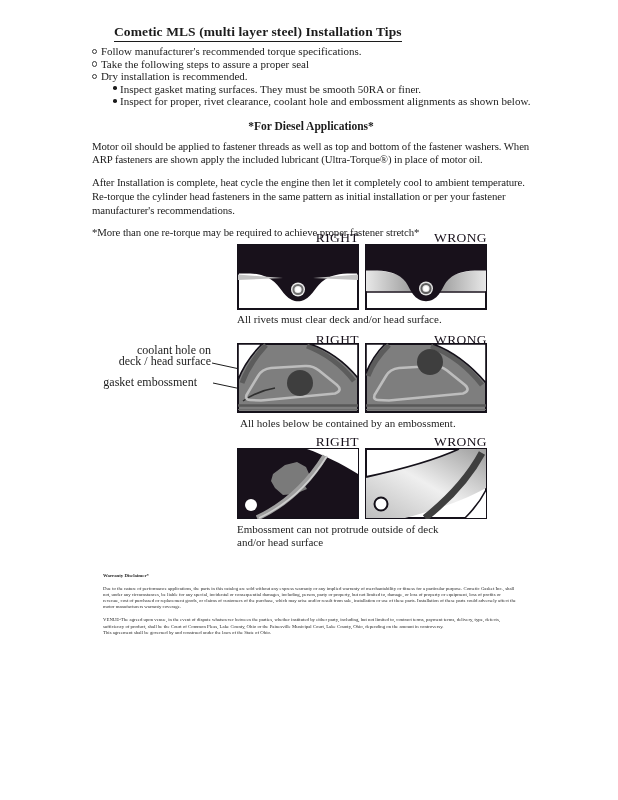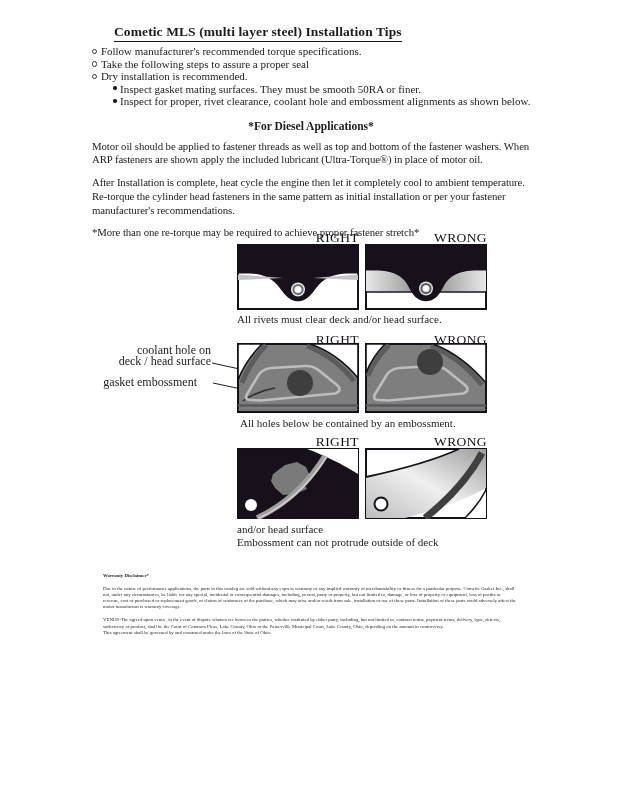--- a/index.html
+++ b/index.html
@@ -184,22 +184,22 @@
       <rect x="1" y="1" width="120" height="69" fill="#ffffff" stroke="#15111a" stroke-width="2"></rect>
       <path d="M1,29 C38,21 70,12 94,1 H121 V40 C100,52 70,62 40,70 H1 Z" fill="url(#g3)"></path>
       <path d="M1,29 C38,21 70,12 94,1" stroke="#15111a" stroke-width="1.8" fill="none"></path>
       <path d="M60,70 C84,51 104,29 117,5" stroke="#3f3f3f" stroke-width="7" fill="none"></path>
       <path d="M100,70 C110,60 117,50 121,42 V70 Z" fill="#ffffff"></path>
       <path d="M100,70 C110,60 117,50 121,42" stroke="#15111a" stroke-width="1.6" fill="none"></path>
       <circle cx="16" cy="56" r="6.5" fill="#ffffff" stroke="#15111a" stroke-width="2"></circle>
     </svg>
   </div>
   <div class="caption" style="left:237px; top:523px; width:250px;">
+    <div>Embossment can not protrude outside of deck</div>
     <div>and/or head surface</div>
-    <div>Embossment can not protrude outside of deck</div>
   </div>
 
   <div class="disclaimer">
     <div class="dh">Warranty Disclaimer*</div>
     <p class="dp">Due to the nature of performance applications, the parts in this catalog are sold without any express warranty or any implied warranty of merchantability or fitness for a particular purpose.  Cometic Gasket Inc., shall not, under any circumstances, be liable for any special, incidental or consequential damages, including, person, party or property, but not limited to, damage, or loss of property or equipment, loss of profits or revenue, cost of purchased or replacement goods, or claims of customers of the purchase, which may arise and/or result from sale, installation or use of these parts.  Installation of these parts could adversely affect the motor manufacturers warranty coverage.</p>
     <div class="dl">VENUE-The agreed upon venue, in the event of dispute whatsoever between the parties, whether instituted by either party, including, but not limited to, contract terms, payment terms, delivery, type, defects, sufficiency of product, shall be the Court of Common Pleas, Lake County, Ohio or the Painesville Municipal Court, Lake County, Ohio, depending on the amount in controversy.</div>
     <div class="dl">This agreement shall be governed by and construed under the laws of the State of Ohio.</div>
     <div class="gap"></div>
     <p class="dp">All prices and terms are subject to change without notice.</p>
     <p class="dp">Terms COD- Secured with a completed dealer/jobber application on File, COD-Company check with a current credit card number on file.  Open accounts may be established by well rated firms.  A credit application is available upon request.  Open accounts are due payable Net 30 days from date of invoice.  No statement will be sent.  If an account becomes 60 or more days past due, it is subject to being placed on credit hold.  No orders will be shipped or new orders accepted until past due balance is paid.  If an account becomes 90 or more days past due, it is subject to being placed for collections.  All costs of collection are the responsibility of the customer, including attorney fees, court costs, and other expenses of litigation.</p>

